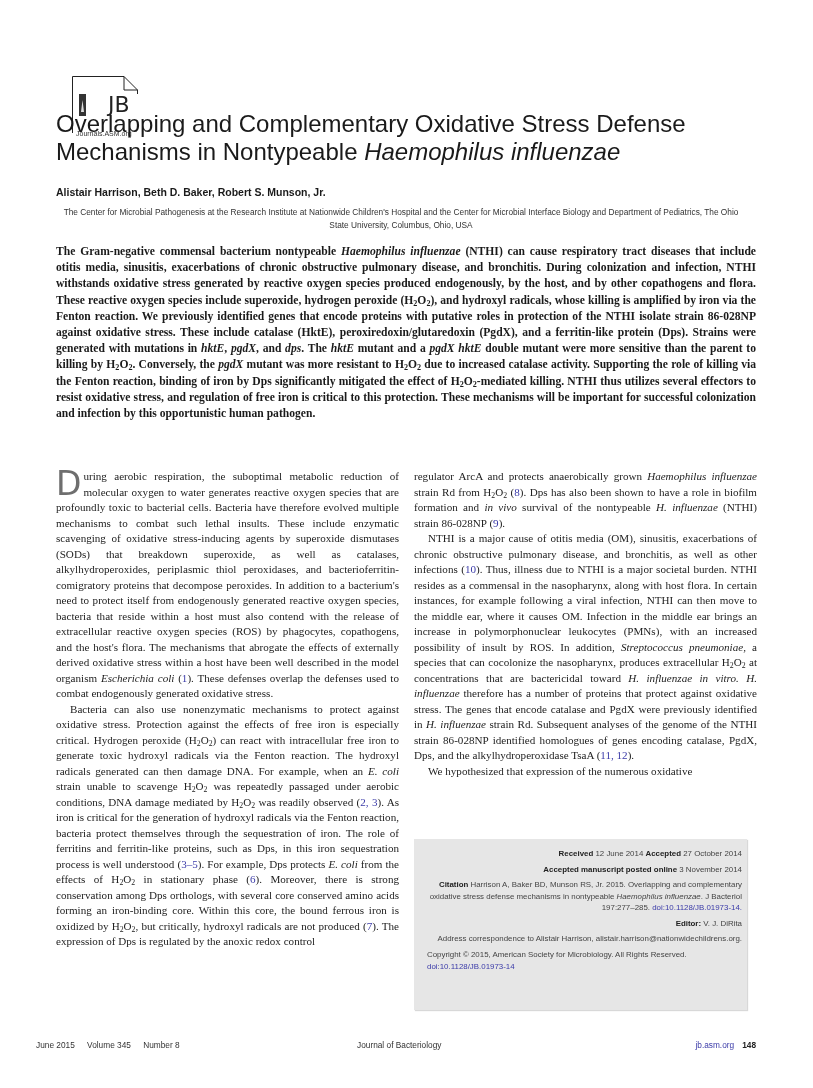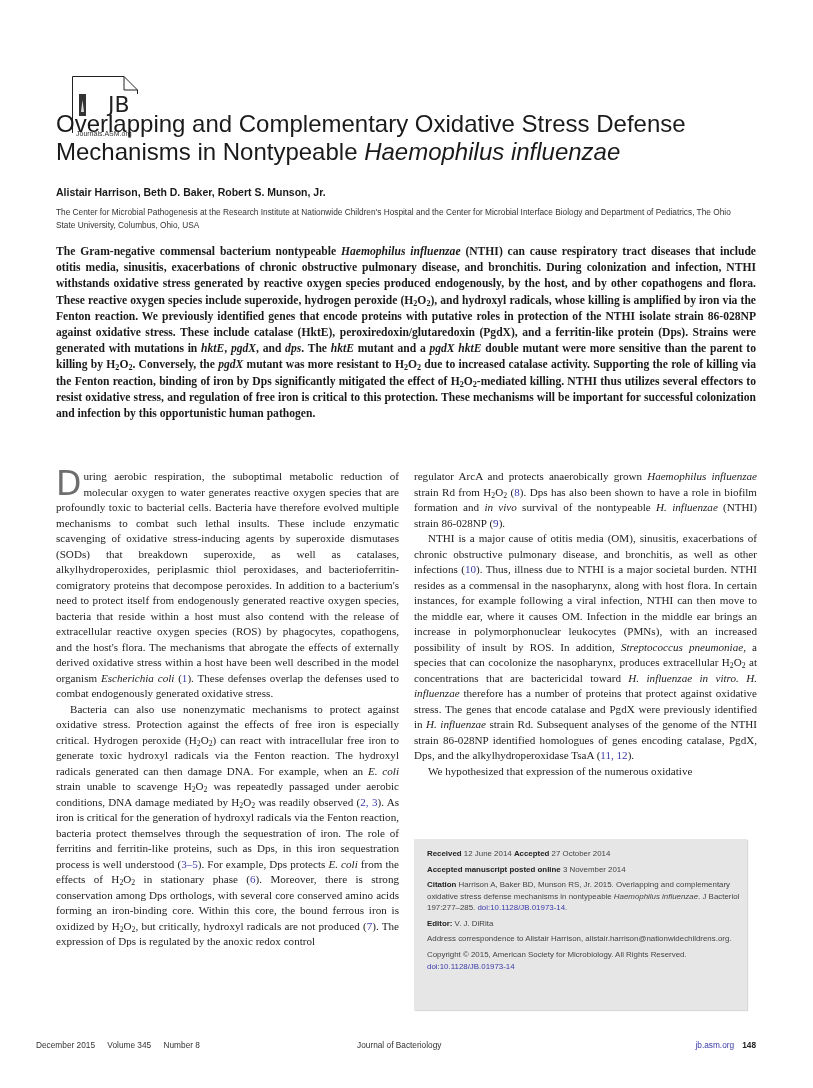--- a/index.html
+++ b/index.html
@@ -4,35 +4,35 @@
 <style>
   html, body { margin: 0; padding: 0; background: #ffffff; }
   body { width: 813px; height: 1088px; position: relative; overflow: hidden; color: #1a1a1a; }
   .logo { position: absolute; left: 72px; top: 36px; width: 70px; height: 60px; margin-top: 40px; }
   .logo-box { position: absolute; left: 0; top: 0; width: 66px; height: 58px; }
   .logo-text { position: absolute; left: 36px; top: 16px; font-family: "DejaVu Sans", sans-serif; font-size: 22px; font-weight: normal; letter-spacing: 0px; color: #222; }
   .logo-url { position: absolute; left: 4px; top: 54px; font-family: "Liberation Sans", sans-serif; font-size: 7px; color: #333; white-space: nowrap; }
   .title { position: absolute; left: 56px; top: 110px; font-family: Liberation Sans, sans-serif; font-size: 24px; line-height: 28px; color: #1a1a1a; font-weight: normal; width: 700px; }
   .title i { font-style: italic; }
   .authors { position: absolute; left: 56px; top: 186px; font-family: "Liberation Sans", sans-serif; font-size: 10.5px; font-weight: bold; color: #1a1a1a; }
-  .affil { position: absolute; left: 56px; top: 206px; width: 690px; font-family: "Liberation Sans", sans-serif; font-size: 8.3px; line-height: 13px; color: #333; }
+  .affil { position: absolute; left: 56px; top: 206px; width: 690px; font-family: "Liberation Sans", sans-serif; font-size: 8.3px; line-height: 13px; color: #333; text-align: center; }
   .abstract { position: absolute; left: 56px; top: 244px; width: 700px; font-family: "Liberation Serif", serif; font-size: 11.6px; line-height: 16.2px; font-weight: bold; color: #1a1a1a; text-align: justify; }
   .abstract i { font-style: italic; }
   .col { position: absolute; font-family: "Liberation Serif", serif; font-size: 11.1px; line-height: 15.5px; color: #222; text-align: justify; hyphens: manual; }
   .col-left { left: 56px; top: 469px; width: 343px; }
   .col-right { left: 414px; top: 469px; width: 343px; }
   .col p { margin: 0; text-indent: 14px; }
   .col p.first { text-indent: 0; }
   .dropcap { float: left; font-family: "DejaVu Sans", sans-serif; font-size: 33px; line-height: 28px; color: #6e6e6e; margin: 1px 2px 0 0; padding: 0; }
   .ref { color: #3a3aa8; }
   .col i { font-style: italic; }
   sub { font-size: 70%; line-height: 0; vertical-align: -0.25em; }
   .infobox { position: absolute; left: 414px; top: 839px; width: 333px; height: 171px; background: #e6e6e6; padding: 0; box-shadow: 1px 1px 1px #d8d8d8; }
   .infobox .inner { position: absolute; left: 13px; top: 9px; width: 315px; font-family: "Liberation Sans", sans-serif; font-size: 7.9px; line-height: 11.5px; color: #444; }
-  .infobox .line { margin-bottom: 4px; }
+  .infobox .line { margin-bottom: 4px; text-align: right; }
   .infobox b { color: #222; font-weight: bold; }
   .infobox .link { color: #3a3aa8; }
   .infobox i { font-style: italic; }
   .footer { position: absolute; top: 1040px; font-family: "Liberation Sans", sans-serif; font-size: 8.3px; color: #333; }
   .footer-left { left: 36px; }
   .footer-center { left: 357px; }
   .footer-right { left: 440px; width: 316px; text-align: right; }
   .footer-right .link { color: #3a3aa8; }
   .footer-right .page { font-weight: bold; color: #222; margin-left: 8px; }
   .sp { display: inline-block; width: 10px; }
@@ -79,20 +79,20 @@
     <div class="line"><b>Accepted manuscript posted online</b><span> 3 November 2014</span></div>
     <div class="line"><b>Citation</b><span> Harrison A, Baker BD, Munson RS, Jr. 2015. Overlapping and complementary oxidative stress defense mechanisms in nontypeable </span><i>Haemophilus influenzae</i><span>. J Bacteriol 197:277–285. </span><a class="link">doi:10.1128/JB.01973-14.</a></div>
     <div class="line"><b>Editor:</b><span> V. J. DiRita</span></div>
     <div class="line">Address correspondence to Alistair Harrison, alistair.harrison@nationwidechildrens.org.</div>
     <div style="margin-bottom:1px;">Copyright © 2015, American Society for Microbiology. All Rights Reserved.</div>
     <a class="link">doi:10.1128/JB.01973-14</a>
   </div>
 </div>
 
 <div class="footer footer-left">
-  <span>December 2015</span><span class="sp"></span>
+  <span>June 2015</span><span class="sp"></span>
   <span>Volume 345</span><span class="sp"></span>
   <span>Number 8</span>
 </div>
 <div class="footer footer-center">Journal of Bacteriology</div>
 <div class="footer footer-right">
   <a class="link">jb.asm.org</a><span class="page">148</span>
 </div>
 
 </body></html>

